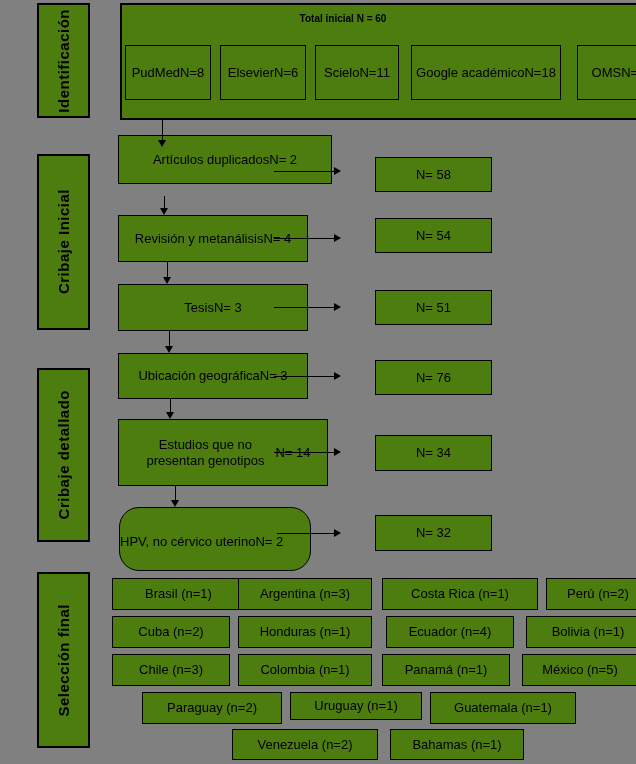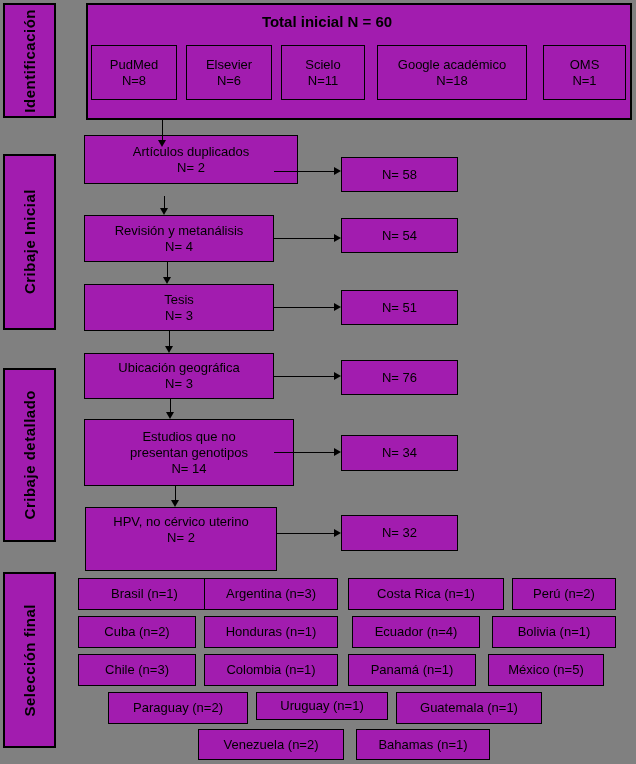--- a/index.html
+++ b/index.html
@@ -1,35 +1,36 @@
 <!DOCTYPE html>
 <html><head>
 <meta charset="utf-8">
 <style>
   html,body{margin:0;padding:0;background:#808080;}
   #canvas{
     position:relative;width:636px;height:764px;background:#808080;
     font-family:"Liberation Sans",sans-serif;color:#000;overflow:hidden;
   }
   .box{
-    position:absolute;background:#a21caf;border:1px solid #000;box-sizing:border-box;
-    display:flex;flex-direction:column;align-items:center;justify-content:center;
+    position:absolute;background:#4d7c0f;border:1px solid #000;box-sizing:border-box;
+    display:flex;flex-direction:row;align-items:center;justify-content:center;
     text-align:center;
+    margin-left:34px;
   }
   .thick{border-width:2px;}
   .fs13{font-size:13px;line-height:16px;}
   .stage span{
     writing-mode:vertical-rl;transform:rotate(180deg);
     font-weight:bold;font-size:15px;letter-spacing:.5px;white-space:nowrap;
   }
   .container-title{
-    position:absolute;left:88px;top:13px;width:478px;text-align:center;
-    font-weight:bold;font-size:15px;
+    position:absolute;left:104px;top:13px;width:478px;text-align:center;
+    font-weight:bold;font-size:10px;
   }
-  .top-align{justify-content:flex-start;padding-top:6px;}
+  .top-align{justify-content:flex-start;padding-top:6px;border-radius:20px;}
   .arrow-v{position:absolute;width:1px;background:#000;}
   .arrow-v::after{
     content:'';position:absolute;bottom:-7px;left:-4px;width:0;height:0;
     border-left:4px solid transparent;border-right:4px solid transparent;
     border-top:7px solid #000;
   }
   .arrow-h{position:absolute;height:1px;background:#000;}
   .arrow-h::after{
     content:'';position:absolute;right:-7px;top:-4px;width:0;height:0;
     border-top:4px solid transparent;border-bottom:4px solid transparent;

